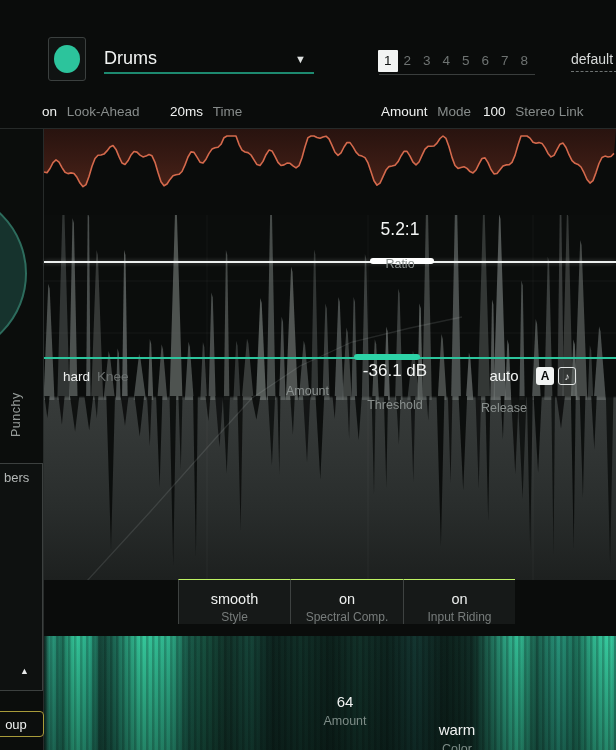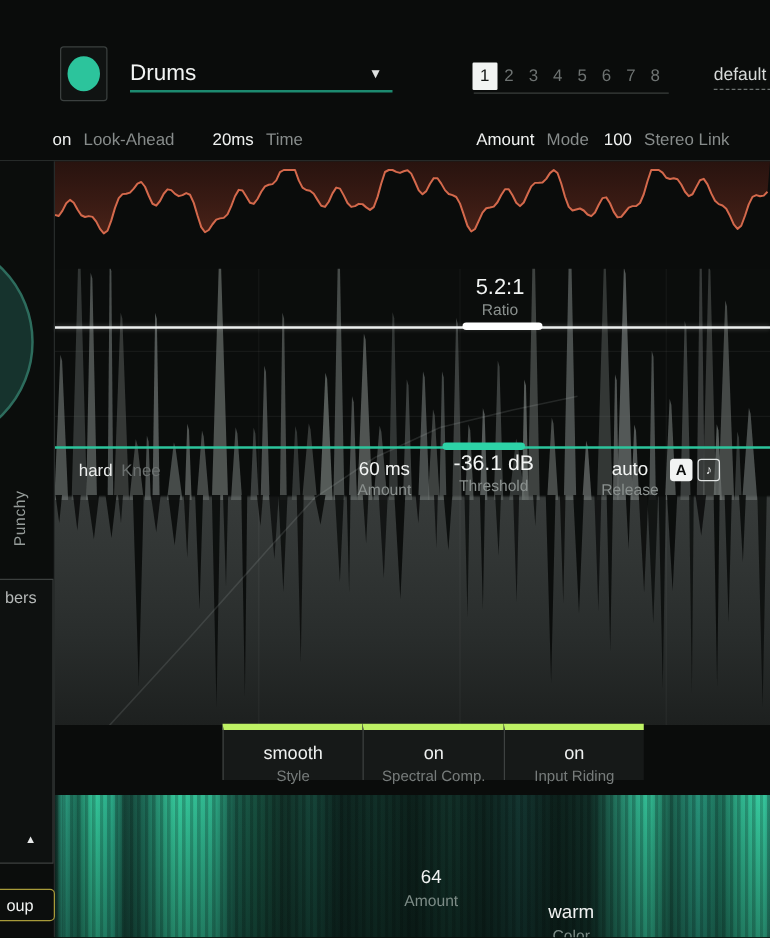--- a/index.html
+++ b/index.html
@@ -48,39 +48,39 @@
   
   .display{left:44px;top:215px;width:572px;height:365px;
      background:linear-gradient(180deg,#0b0d0c 0%,#0b0d0c 49.6%,#373b3a 50.2%,#323635 62%,#292d2c 80%,#1d201f 100%);}
   .display svg{position:absolute;left:0;top:0;}
   .ratio-line{left:0;top:46px;width:572px;height:2px;background:#edf0ef;box-shadow:0 0 4px rgba(255,255,255,.3);cursor:ns-resize;}
   .ratio-handle{left:326px;top:43px;width:64px;height:6px;background:#ffffff;border-radius:3px;cursor:ns-resize;}
   .thresh-line{left:0;top:142px;width:572px;height:2px;background:#2cc49c;cursor:ns-resize;}
   .thresh-handle{left:310px;top:139px;width:66px;height:6px;background:#2dd3a7;border-radius:3px;cursor:ns-resize;}
   .vgroup{text-align:center;}
   .vgroup .big{color:#f2f4f3;}
-  .vgroup .sub{color:#82888 7;color:#8a908e;font-size:12.5px;margin-top:1px;}
+  .vgroup .sub{color:#82888 7;color:#8a908e;font-size:12.5px;margin-top:17px;}
   .g-ratio{left:296px;top:4px;width:120px;}
   .g-ratio .big{font-size:17.5px;}
   .g-attack{left:206px;top:152px;width:115px;}
   .g-attack .big{font-size:15px;}
   .g-thresh{left:281px;top:146px;width:140px;}
   .g-thresh .big{font-size:17px;}
   .g-release{left:421px;top:152px;width:78px;}
   .g-release .big{font-size:15px;}
   .g-knee{left:19px;top:154px;font-size:13.5px;white-space:nowrap;}
   .g-knee .big{color:#eceeed;}
   .g-knee .sub{color:#6b706f;margin-left:7px;}
   .icon-a{left:492px;top:152px;width:18px;height:18px;background:#f2f4f3;color:#0b0d0c;border-radius:3px;
           font-size:12px;font-weight:bold;display:flex;align-items:center;justify-content:center;cursor:pointer;}
   .icon-note{left:514px;top:152px;width:18px;height:18px;border:1.5px solid #e3e6e5;border-radius:3px;color:#eef0ef;
           font-size:10px;display:flex;align-items:center;justify-content:center;cursor:pointer;}
 
   
-  .cell{top:579px;height:45px;background:rgba(24,27,26,.92);border-left:1px solid #3e4241;border-top:5px solid #bef264;
+  .cell{top:579px;height:45px;background:rgba(24,27,26,.92);border-left:1px solid #3e4241;border-top:1px solid #bef264;
         text-align:center;cursor:pointer;}
   .cell .cv{font-size:14.5px;color:#eef0ef;margin-top:11px;}
   .cell .cl{font-size:12px;color:#777c7b;margin-top:3px;}
   .cell1{left:178px;width:112px;}
   .cell2{left:290px;width:113px;}
   .cell3{left:403px;width:112px;}
   .cell4{left:515px;width:101px;}
 
   
   .spectro{left:44px;top:636px;width:572px;height:114px;
@@ -277,21 +277,20 @@
     <div class="abs thresh-handle"></div>
 
     <div class="abs vgroup g-ratio">
       <div class="big">5.2:1</div>
       <div class="sub">Ratio</div>
     </div>
     <div class="abs g-knee">
       <span class="big">hard</span><span class="sub">Knee</span>
     </div>
     <div class="abs vgroup g-attack">
-      <div class="big">60 ms</div>
       <div class="sub">Amount</div>
     </div>
     <div class="abs vgroup g-thresh">
       <div class="big">-36.1 dB</div>
       <div class="sub">Threshold</div>
     </div>
     <div class="abs vgroup g-release">
       <div class="big">auto</div>
       <div class="sub">Release</div>
     </div>

